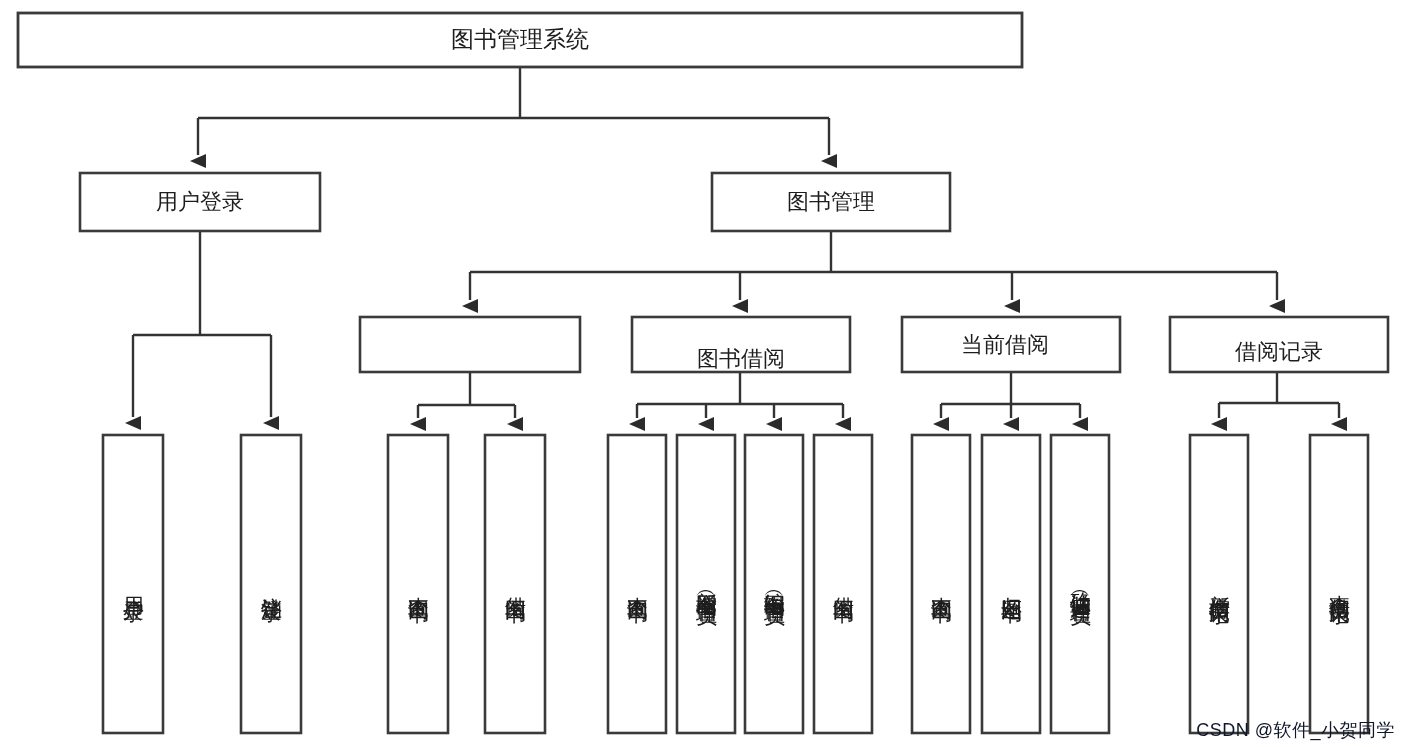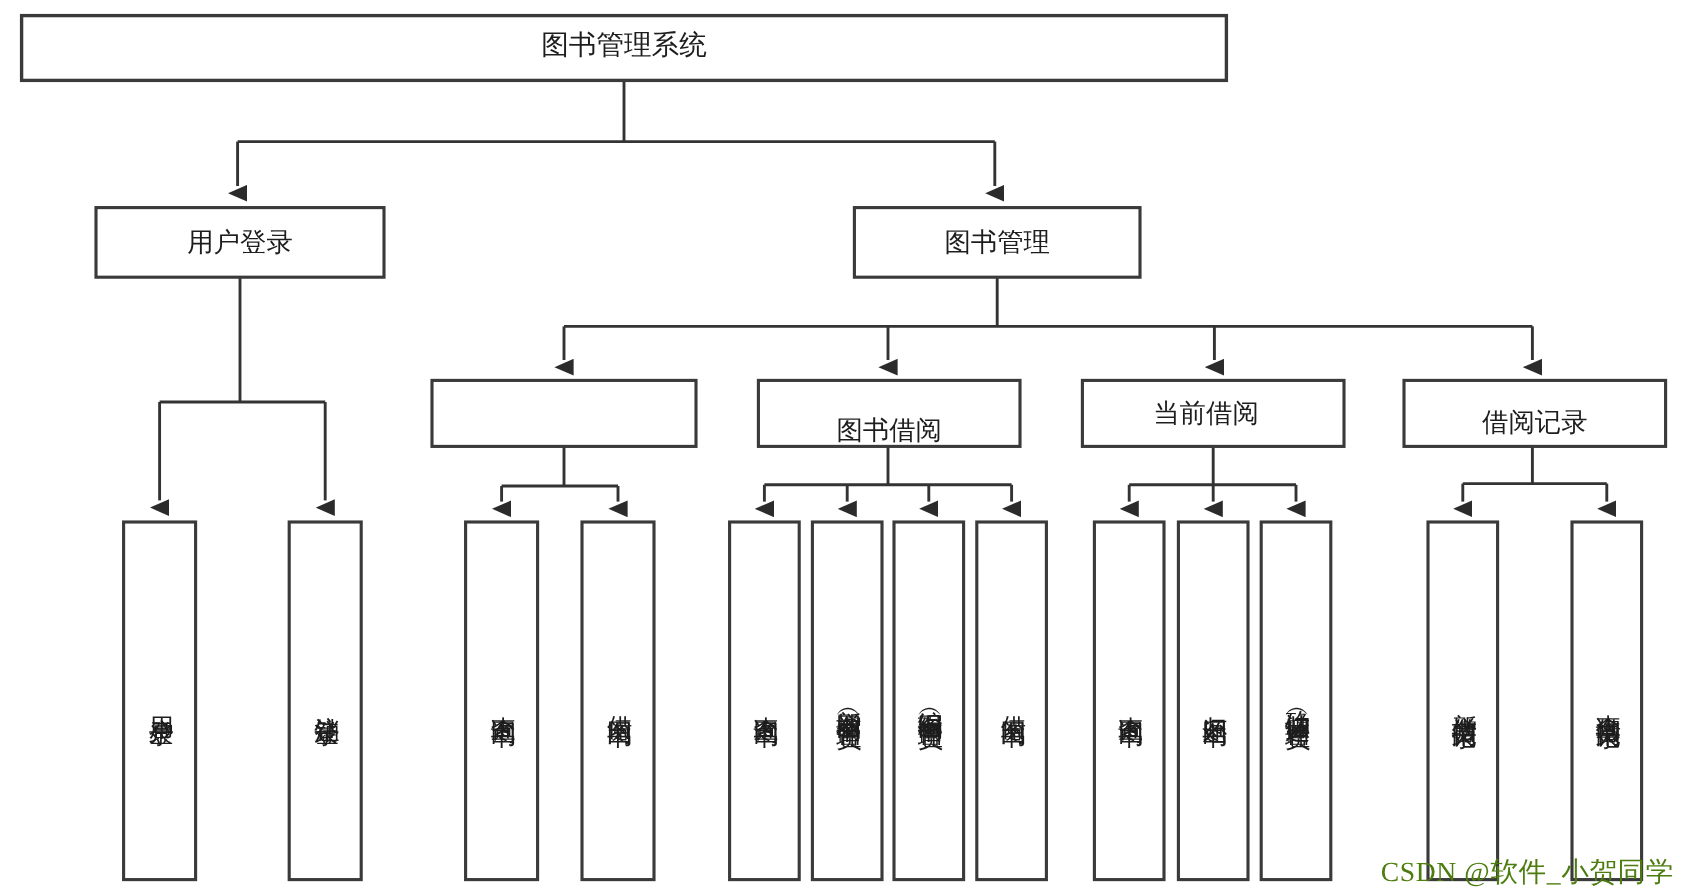--- a/index.html
+++ b/index.html
@@ -60,24 +60,24 @@
   .node-label.vertical {
     writing-mode: vertical-rl;
     text-orientation: upright;
     letter-spacing: 2px;
     white-space: normal;
   }
   .watermark {
     position: absolute;
     right: 10px;
     bottom: 5px;
-    font-size: 23px;
-    color: #4d7c0f;
+    font-size: 18px;
+    color: #0f172a;
     letter-spacing: 0.5px;
-    font-family: Liberation Serif, serif;
+    font-family: Liberation Sans, sans-serif;
     white-space: nowrap;
   }
 </style>
 </head>
 <body>
 
 <div id="stage">
 
   <svg viewBox="0 0 1405 747" xmlns="http://www.w3.org/2000/svg">
 
@@ -159,21 +159,21 @@
     <rect class="node-box" x="677" y="435" width="58" height="298"></rect>
     <rect class="node-box" x="745" y="435" width="58" height="298"></rect>
     <rect class="node-box" x="814" y="435" width="58" height="298"></rect>
     <rect class="node-box" x="912" y="435" width="58" height="298"></rect>
     <rect class="node-box" x="982" y="435" width="58" height="298"></rect>
     <rect class="node-box" x="1051" y="435" width="58" height="298"></rect>
     <rect class="node-box" x="1190" y="435" width="58" height="298"></rect>
     <rect class="node-box" x="1310" y="435" width="58" height="298"></rect>
   </svg>
 
-  <div class="node-label" style="left:18px; top:13px; width:1004px; height:54px; font-size:23px;font-family:Liberation Mono, monospace;">图书管理系统</div>
+  <div class="node-label" style="left:18px; top:13px; width:1004px; height:54px; font-size:23px;">图书管理系统</div>
 
   <div class="node-label" style="left:80px; top:173px; width:240px; height:58px; font-size:22px;">用户登录</div>
   <div class="node-label" style="left:712px; top:173px; width:238px; height:58px; font-size:22px;text-align:right;">图书管理</div>
 
   <div class="node-label" style="left:632px; top:331px; width:218px; height:55px; font-size:22px;">图书借阅</div>
   <div class="node-label" style="left:902px; top:317px; width:206px; height:55px; font-size:22px;">当前借阅</div>
   <div class="node-label" style="left:1170px; top:317px; width:218px; height:69px; font-size:22px;">借阅记录</div>
 
   <div class="node-label vertical" style="left:103px; top:435px; width:60px; height:298px;">用户登录</div>
   <div class="node-label vertical" style="left:241px; top:435px; width:60px; height:298px;">注销登录</div>

